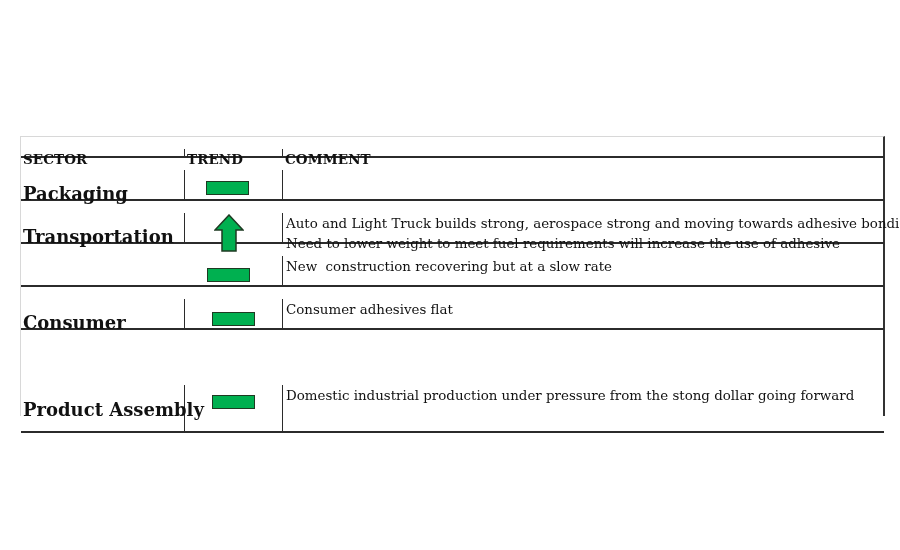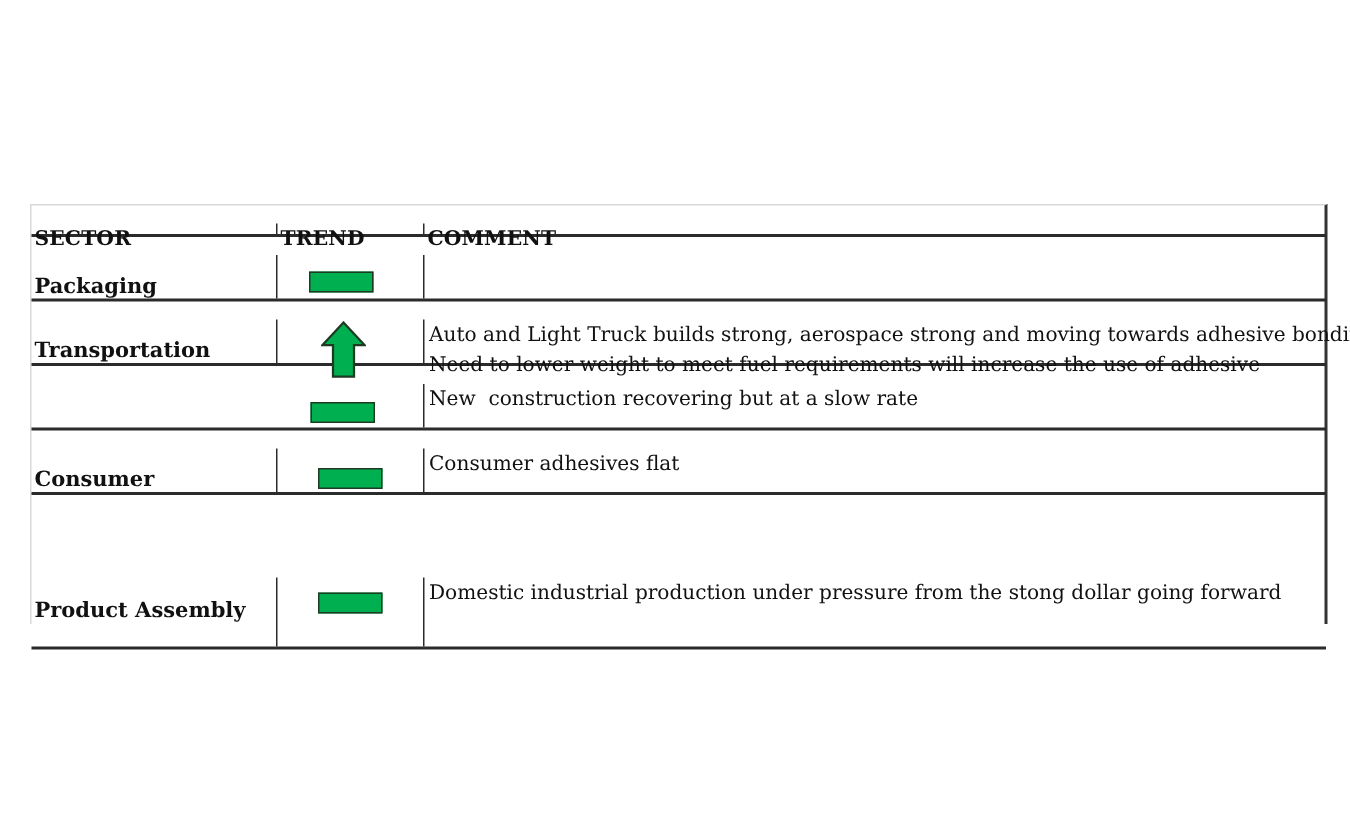--- a/index.html
+++ b/index.html
@@ -49,21 +49,21 @@
       left: 2px;
       top: 2px;
       font-weight: bold;
       font-size: 13.5px;
       letter-spacing: 0.1px;
     }
     .sector-text {
       position: absolute;
       left: 2px;
       font-weight: bold;
-      font-size: 14px;
+      font-size: 18px;
       white-space: nowrap;
       text-align: right;
     }
     .comment-text {
       position: absolute;
       left: 3px;
       top: 1px;
       font-size: 13.4px;
       line-height: 19.5px;
       white-space: nowrap;

